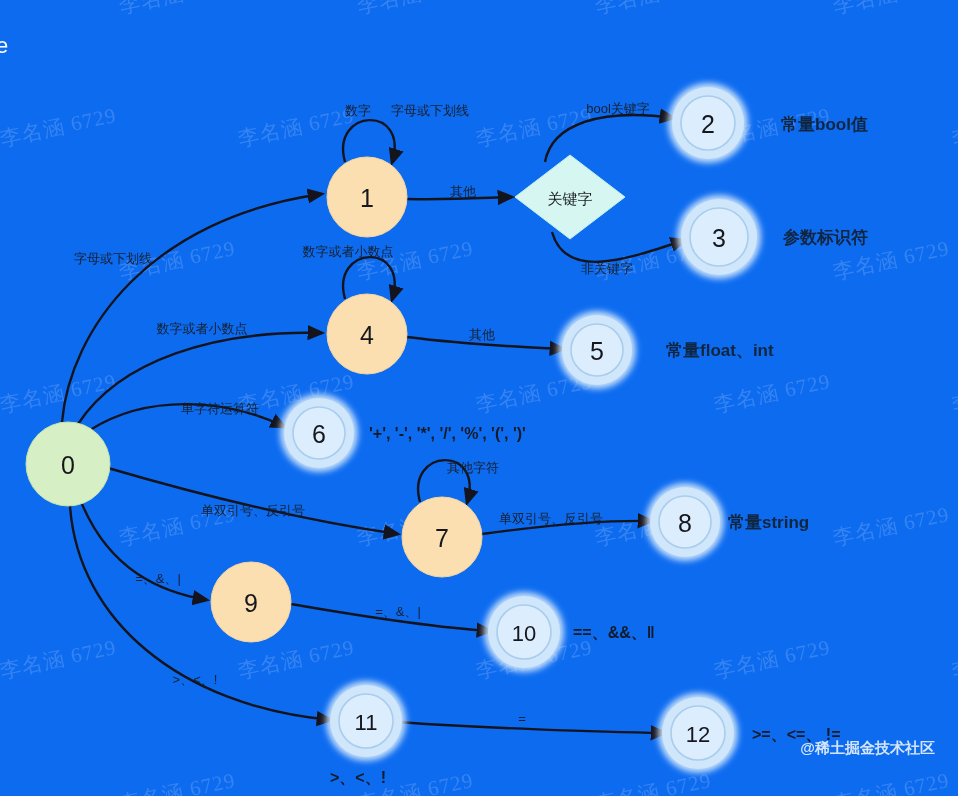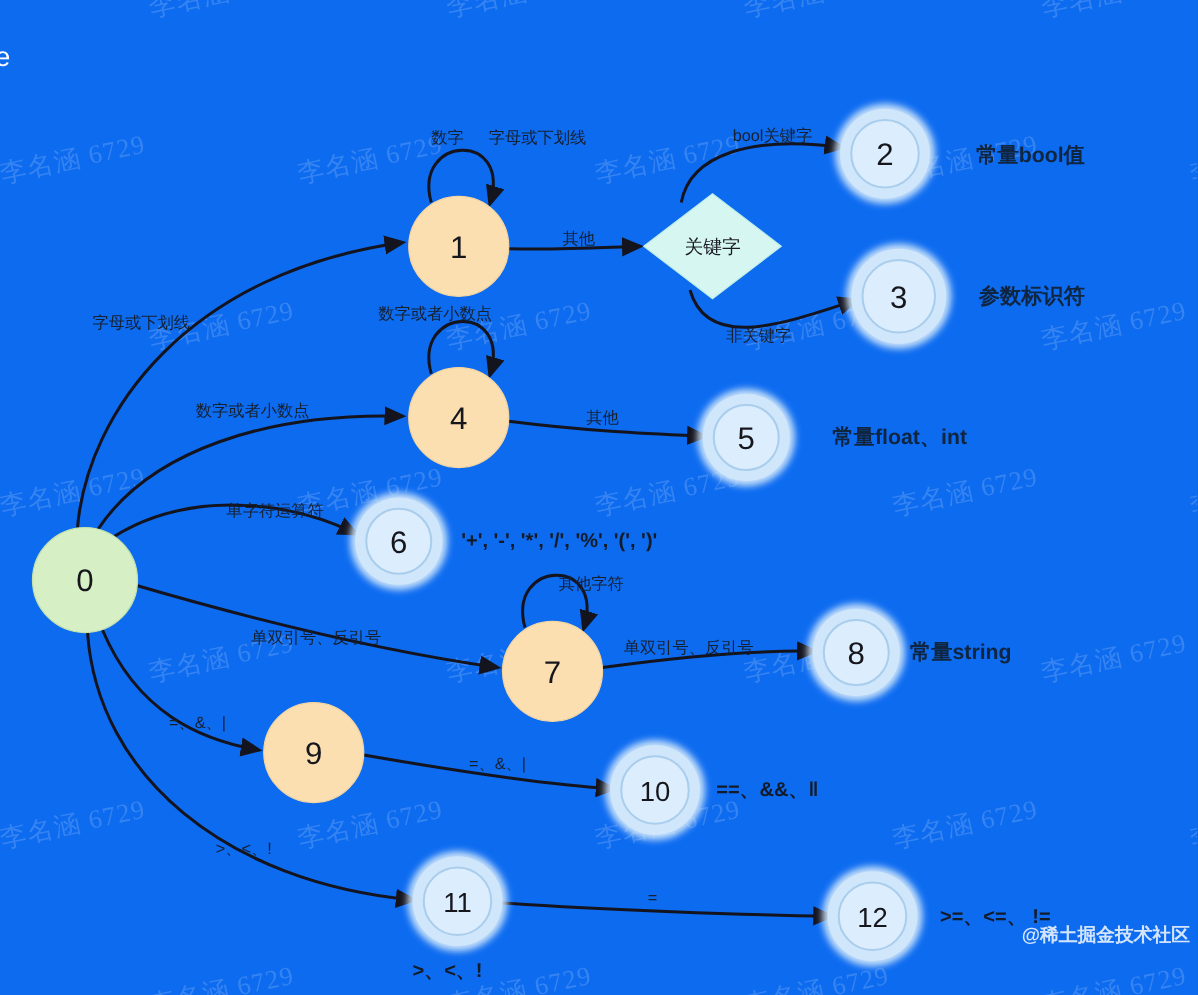--- a/index.html
+++ b/index.html
@@ -106,21 +106,21 @@
     position: absolute;
     left: -4px;
     top: 33px;
     color: #ffffff;
     font-size: 22px;
     z-index: 3;
     font-family: "Liberation Sans", "DejaVu Sans", sans-serif;
   }
   .brand-wm {
     position: absolute;
-    right: 6px;
+    right: 23px;
     bottom: 38px;
     color: rgba(255,255,255,0.82);
     font-size: 15px;
     font-weight: bold;
     z-index: 4;
     font-family: "Liberation Sans", "DejaVu Sans", sans-serif;
     white-space: nowrap;
   }
 </style>
 </head>

